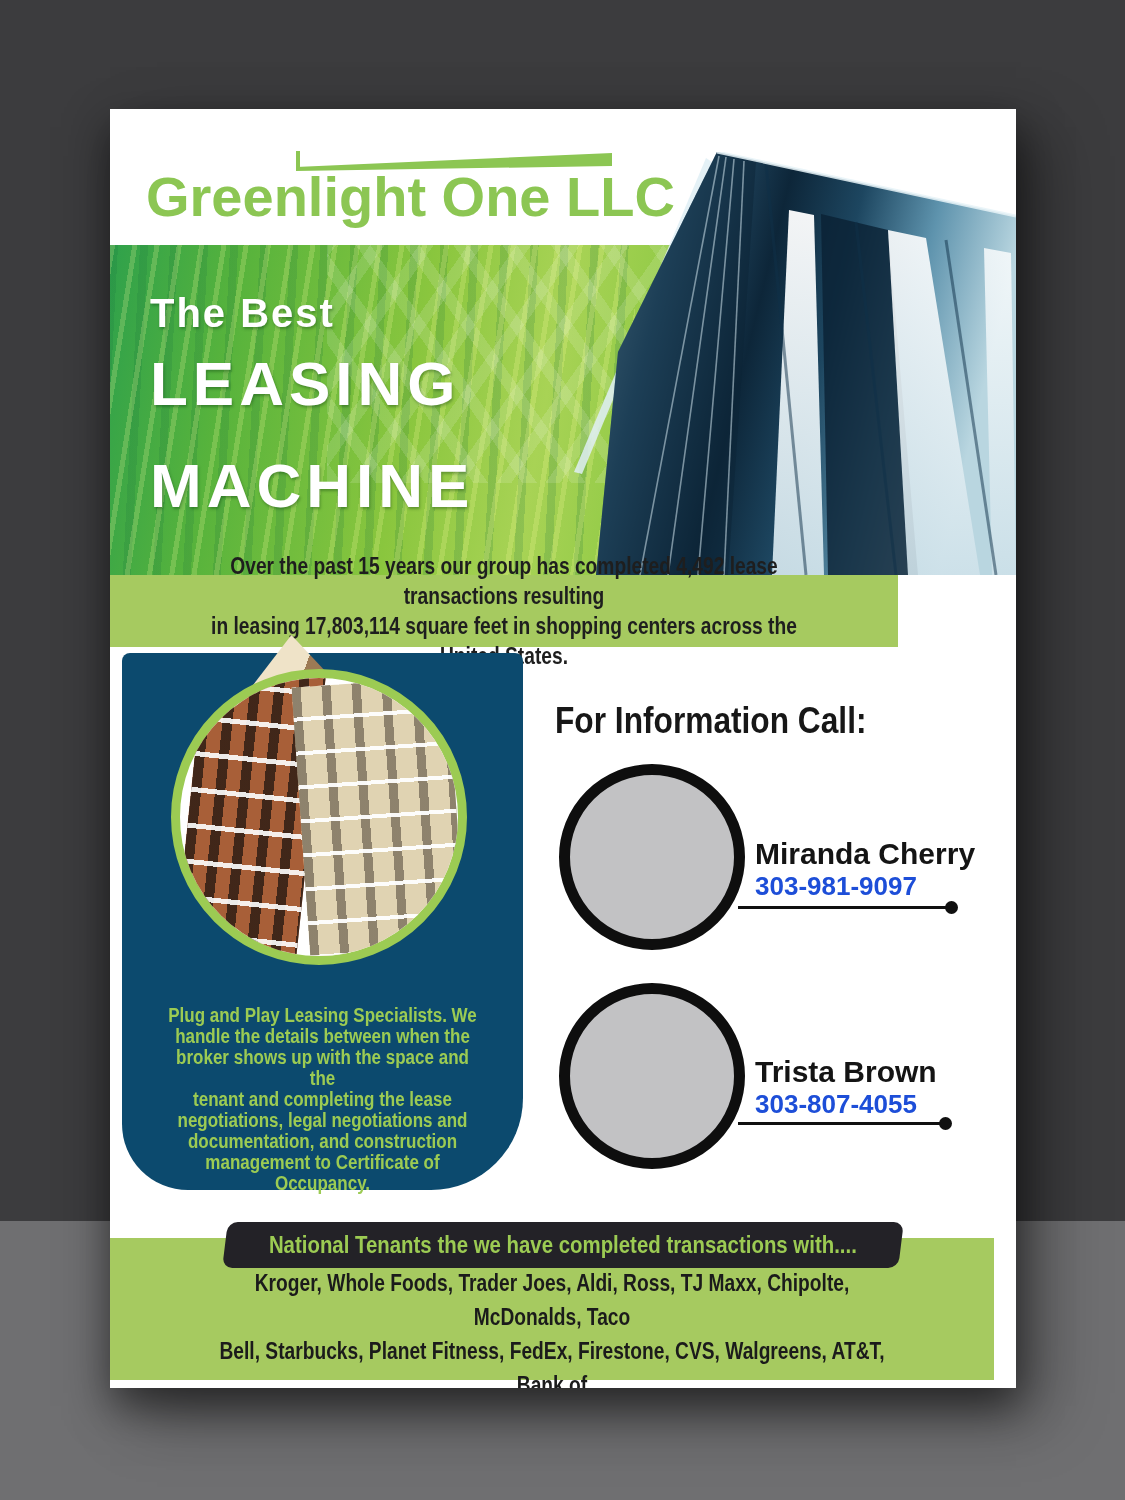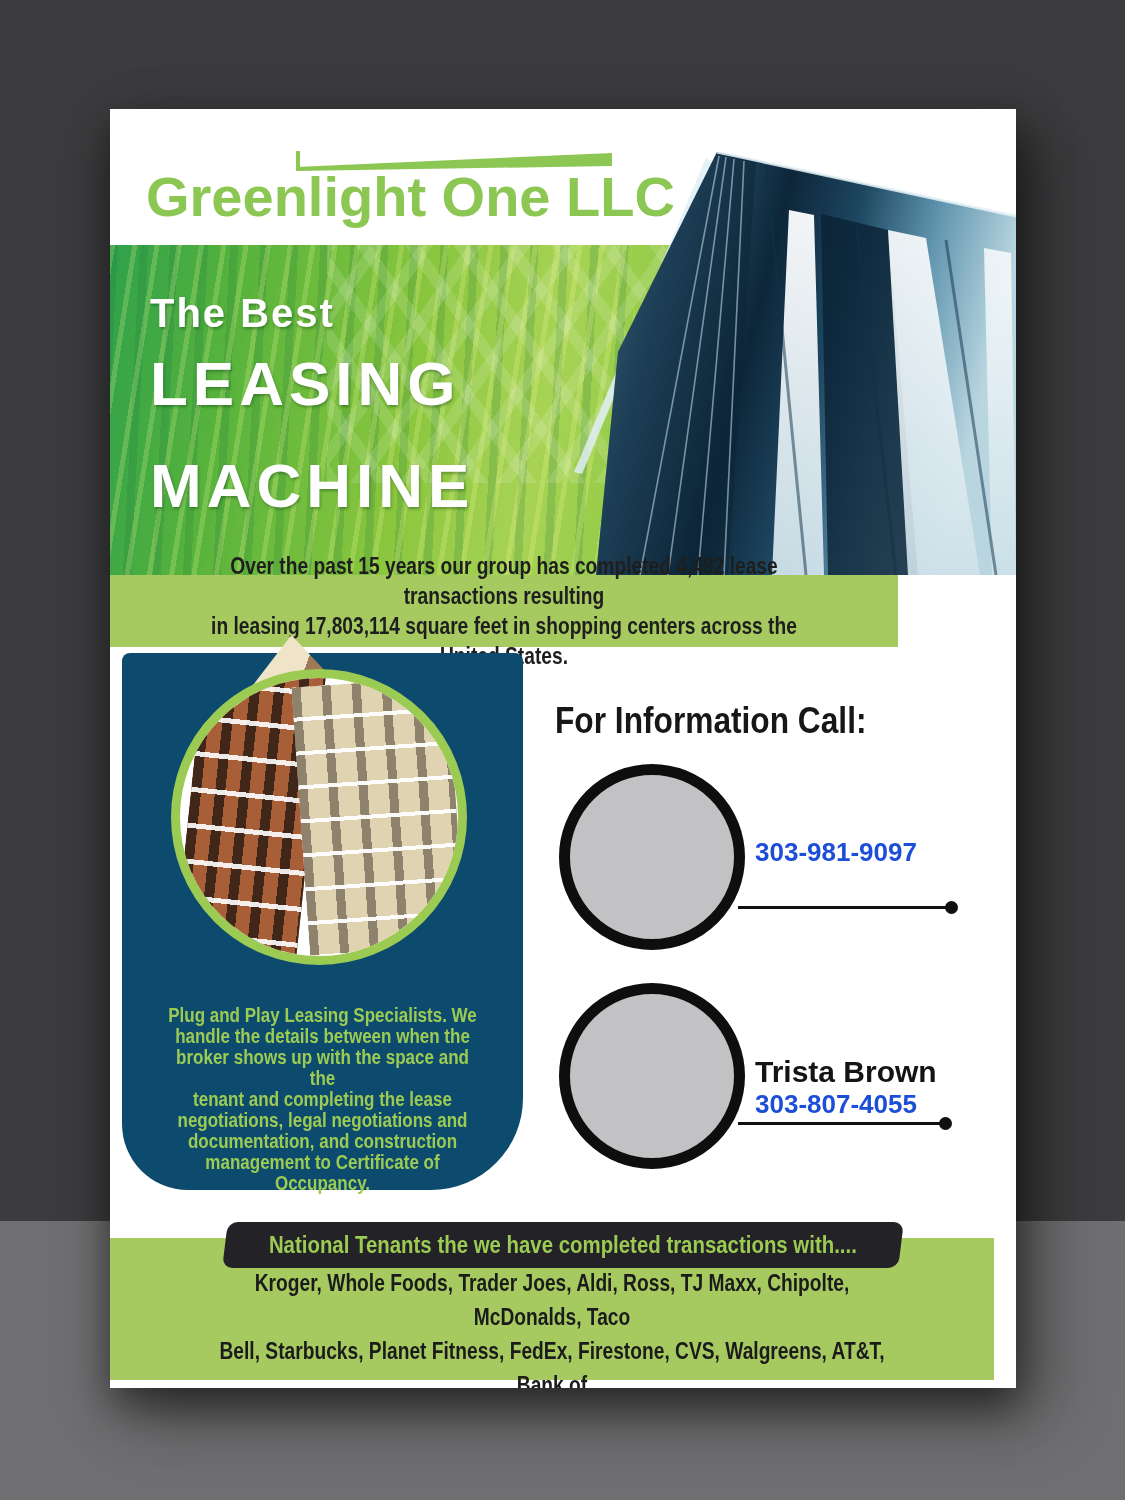--- a/index.html
+++ b/index.html
@@ -161,20 +161,21 @@
 Occupancy.</p>
     </div>
 
     <h2 class="info-heading">For Information Call:</h2>
 
     <div class="connector ln1">
         <i class="dot"></i>
       </div>
     <div class="avatar av1"></div>
     <div class="cblock cb1">
+      <div class="cname">Miranda Cherry</div>
       <div class="cphone">303-981-9097</div>
     </div>
 
     <div class="connector ln2">
         <i class="dot"></i>
       </div>
     <div class="avatar av2"></div>
     <div class="cblock cb2">
       <div class="cname">Trista Brown</div>
       <div class="cphone">303-807-4055</div>

